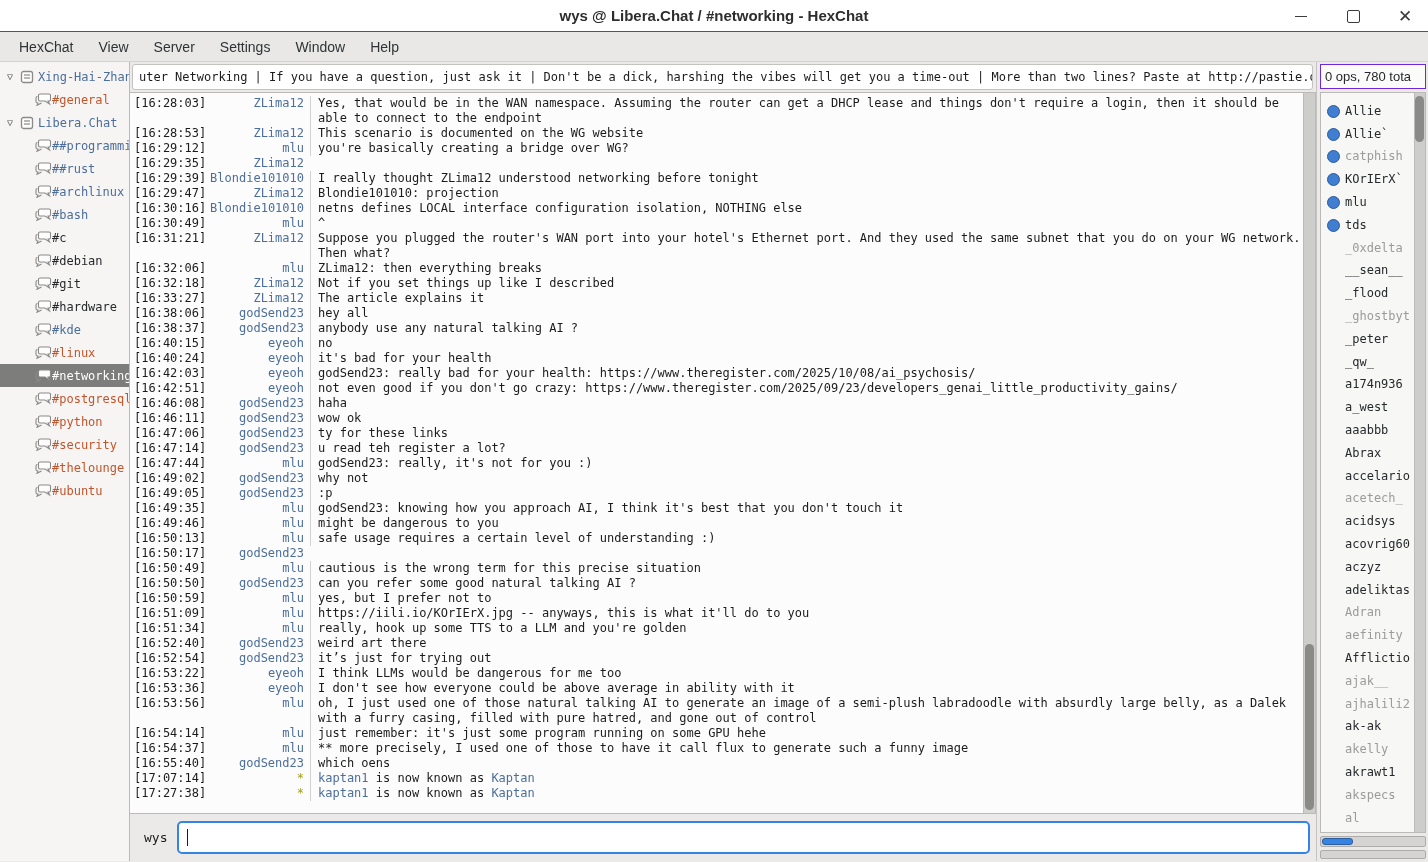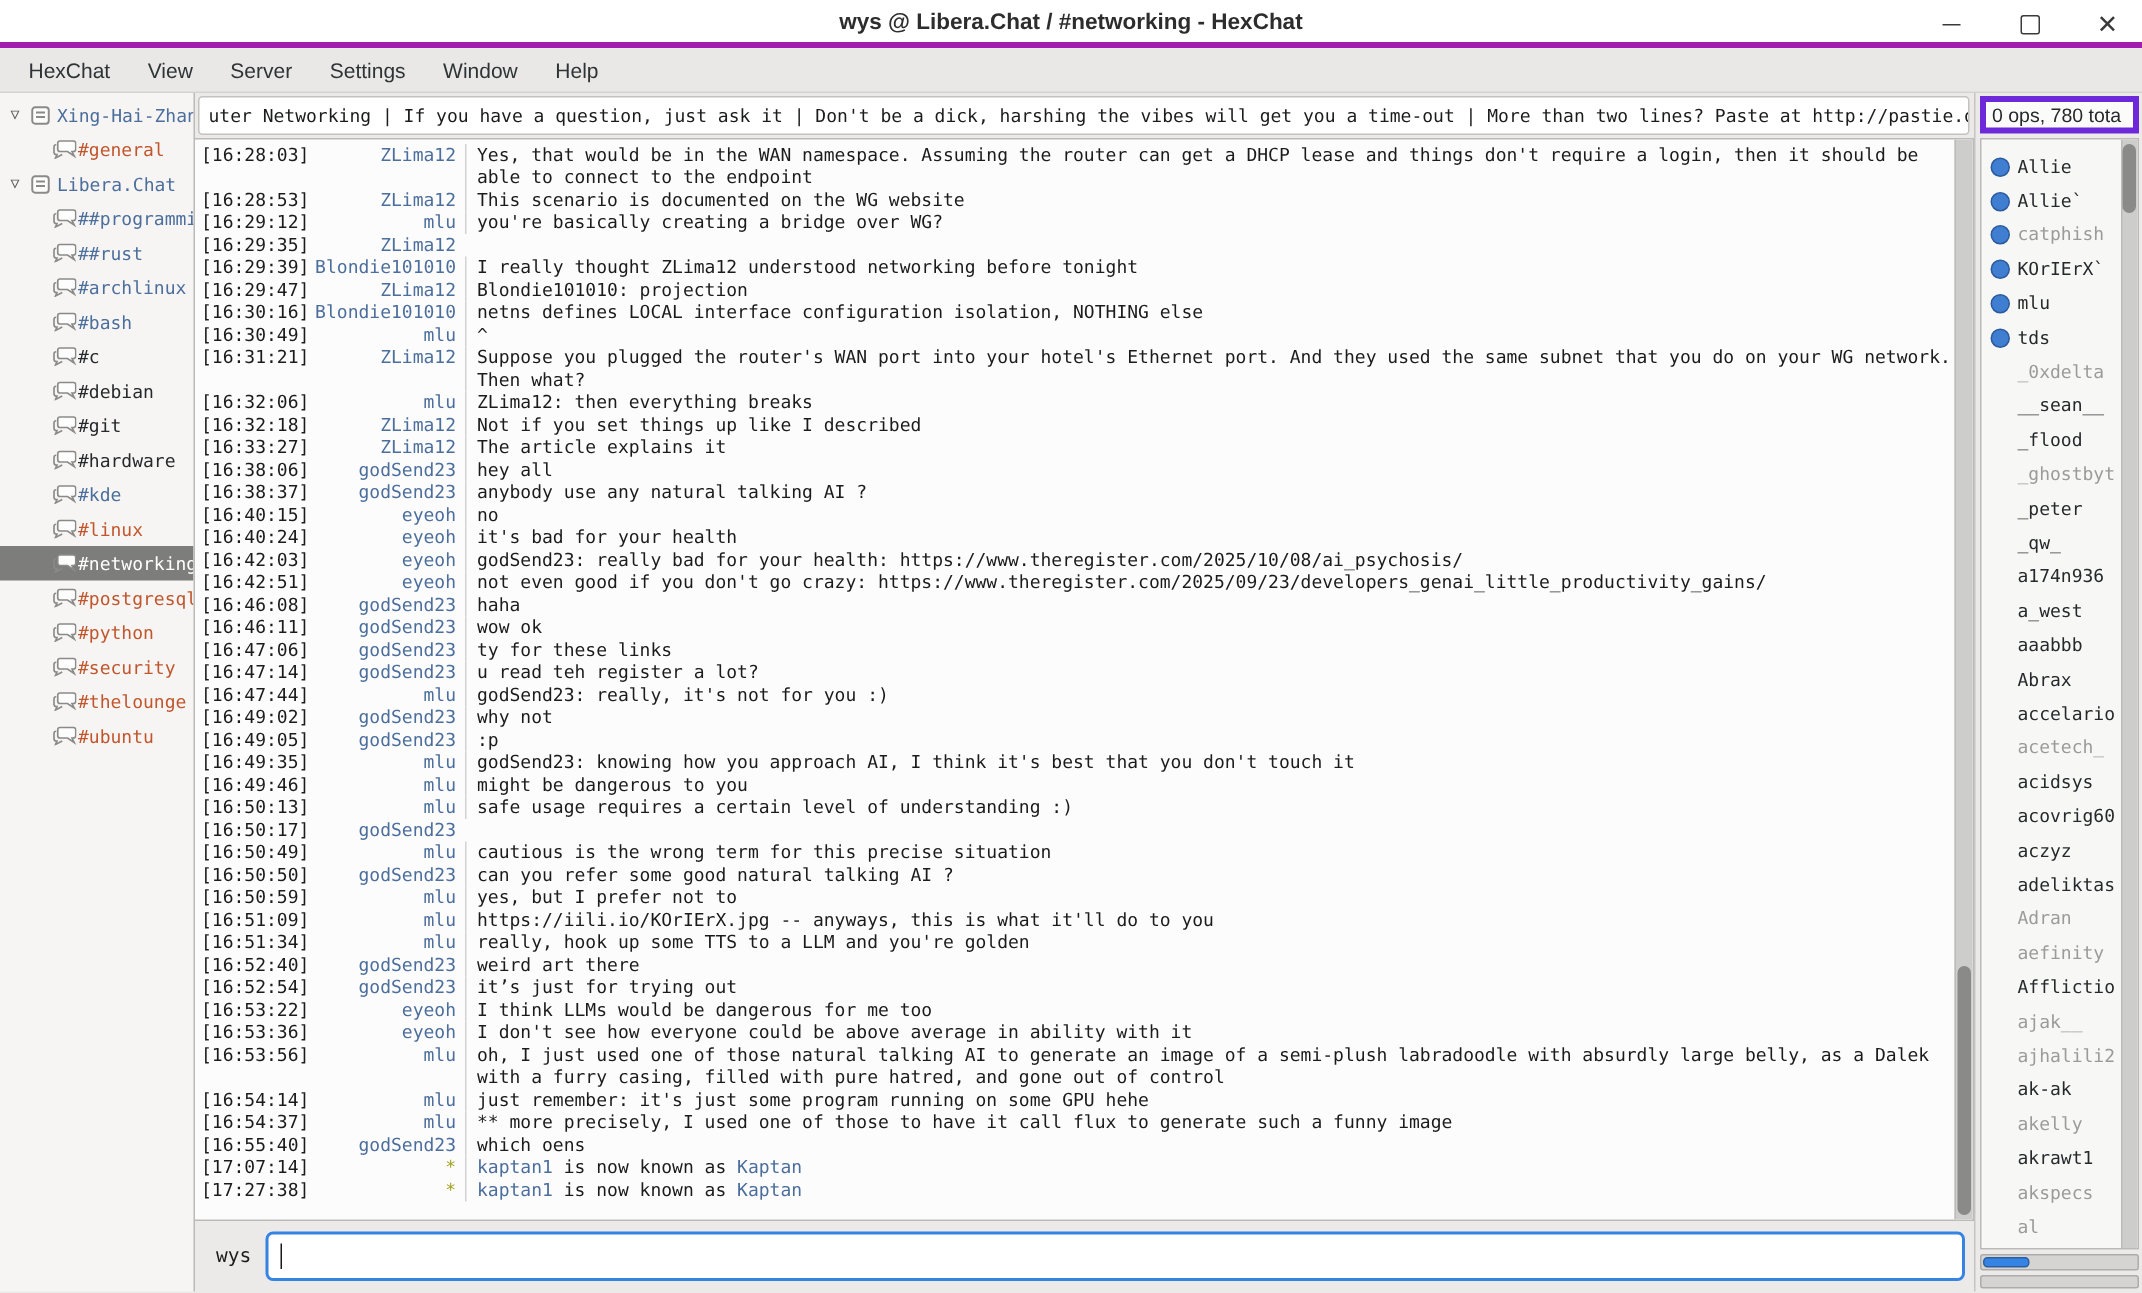--- a/index.html
+++ b/index.html
@@ -1,20 +1,20 @@
 <!DOCTYPE html>
 <html style="--accent: #3584e4; --nick-blue: #4c6e9c; --event-blue: #4c6e9c; --activity-orange: #c1562d; --star-olive: #a0a01a; --away-gray: #9b9b99; --voice-dot: #3f7ed0; --selected-bg: #7d7d7b;"><head>
 <meta charset="utf-8">
 <style>
   * { margin:0; padding:0; box-sizing:border-box; }
   html,body { width:1428px; height:862px; overflow:hidden; }
   body { font-family:"Liberation Sans", sans-serif; background:#ebeae8; color:#2e3436; }
 
   
-  .titlebar { height:32px; background:#ffffff; display:flex; align-items:center; justify-content:center; position:relative; border-bottom:4px solid #a21caf; }
+  .titlebar { height:32px; background:#ffffff; display:flex; align-items:center; justify-content:center; position:relative; border-bottom:1px solid #a21caf; }
   .title-text { font-weight:bold; font-size:15px; color:#2d2d2d; }
   .win-controls { position:absolute; right:12px; top:0; height:32px; display:flex; align-items:center; gap:30px; }
   .wc { width:22px; height:22px; display:flex; align-items:center; justify-content:center; color:#3a3a3a; cursor:default; }
   .wc-min::before { content:""; width:12px; height:0; border-top:1.6px solid #3a3a3a; }
   .wc-max::before { content:""; width:11px; height:11px; border:1.6px solid #3a3a3a; border-radius:2px; }
   .wc-close { font-size:17px; line-height:1; }
 
   
   .menubar { height:30px; background:#e9e8e6; display:flex; align-items:center; padding-left:10px; border-bottom:1px solid #d5d3d0; }
   .menu-item { font-size:14px; padding:4px 9px; margin-right:7px; color:#2e3436; border-radius:3px; }
@@ -52,21 +52,21 @@
   .chat-thumb { position:absolute; right:1.5px; width:9px; height:166px; bottom:3px; background:#8a8a88; border-radius:5px; }
 
   
   .inputrow { height:47px; display:flex; align-items:center; padding:0 6px 0 14px; background:#ebeae8; }
   .nick-label { font-family:"DejaVu Sans Mono", monospace; font-size:13px; color:#1b1b1b; margin-right:10px; }
   .input-entry { flex:1; height:33px; background:#ffffff; border:2px solid var(--accent,#3584e4); border-radius:5px; display:flex; align-items:center; padding:0 8px; }
   .caret { width:1px; height:17px; background:#1b1b1b; }
 
   
   .rightcol { width:112px; display:flex; flex-direction:column; background:#ebeae8; border-left:1px solid #c6c4c1; padding:2px 2px 2px 3px; }
-  .ops-box { height:25px; background:#fbfbfa; border:4px solid #6d28d9; font-size:13px; color:#26292b; display:flex; align-items:center; padding:0 4px; white-space:nowrap; overflow:hidden; flex:none; margin-bottom:3px; }
+  .ops-box { height:25px; background:#fbfbfa; border:1px solid #6d28d9; font-size:13px; color:#26292b; display:flex; align-items:center; padding:0 4px; white-space:nowrap; overflow:hidden; flex:none; margin-bottom:3px; }
   .userlist-box { flex:1; position:relative; background:#f7f7f6; border:1px solid #bcbab7; overflow:hidden; }
   .userlist { position:absolute; inset:0; right:11px; overflow:hidden; padding-top:2px; }
   .user-row { height:22.8px; display:flex; align-items:flex-end; font-family:"DejaVu Sans Mono", monospace; font-size:12px; color:#26292b; white-space:nowrap; }
   .user-row .dotcell { width:24px; flex:none; display:flex; align-items:center; justify-content:center; }
   .voice-dot { width:13px; height:13px; border-radius:50%; background:var(--voice-dot,#3f7ed0); border:1px solid #2c5a9e; }
   .user-row.away .unick { color:var(--away-gray,#9b9b99); }
   .ul-scrollbar { position:absolute; top:0; right:0; width:11px; height:100%; background:#cdcdcb; border-left:1px solid #bdbbb8; }
   .ul-thumb { position:absolute; top:3px; right:1px; width:9px; height:46px; background:#8a8a88; border-radius:5px; }
   .meters { flex:none; padding-top:3px; display:flex; flex-direction:column; gap:3px; }
   .meter-track { height:11px; background:#d6d4d2; border:1px solid #aeacaa; border-radius:2px; position:relative; }

